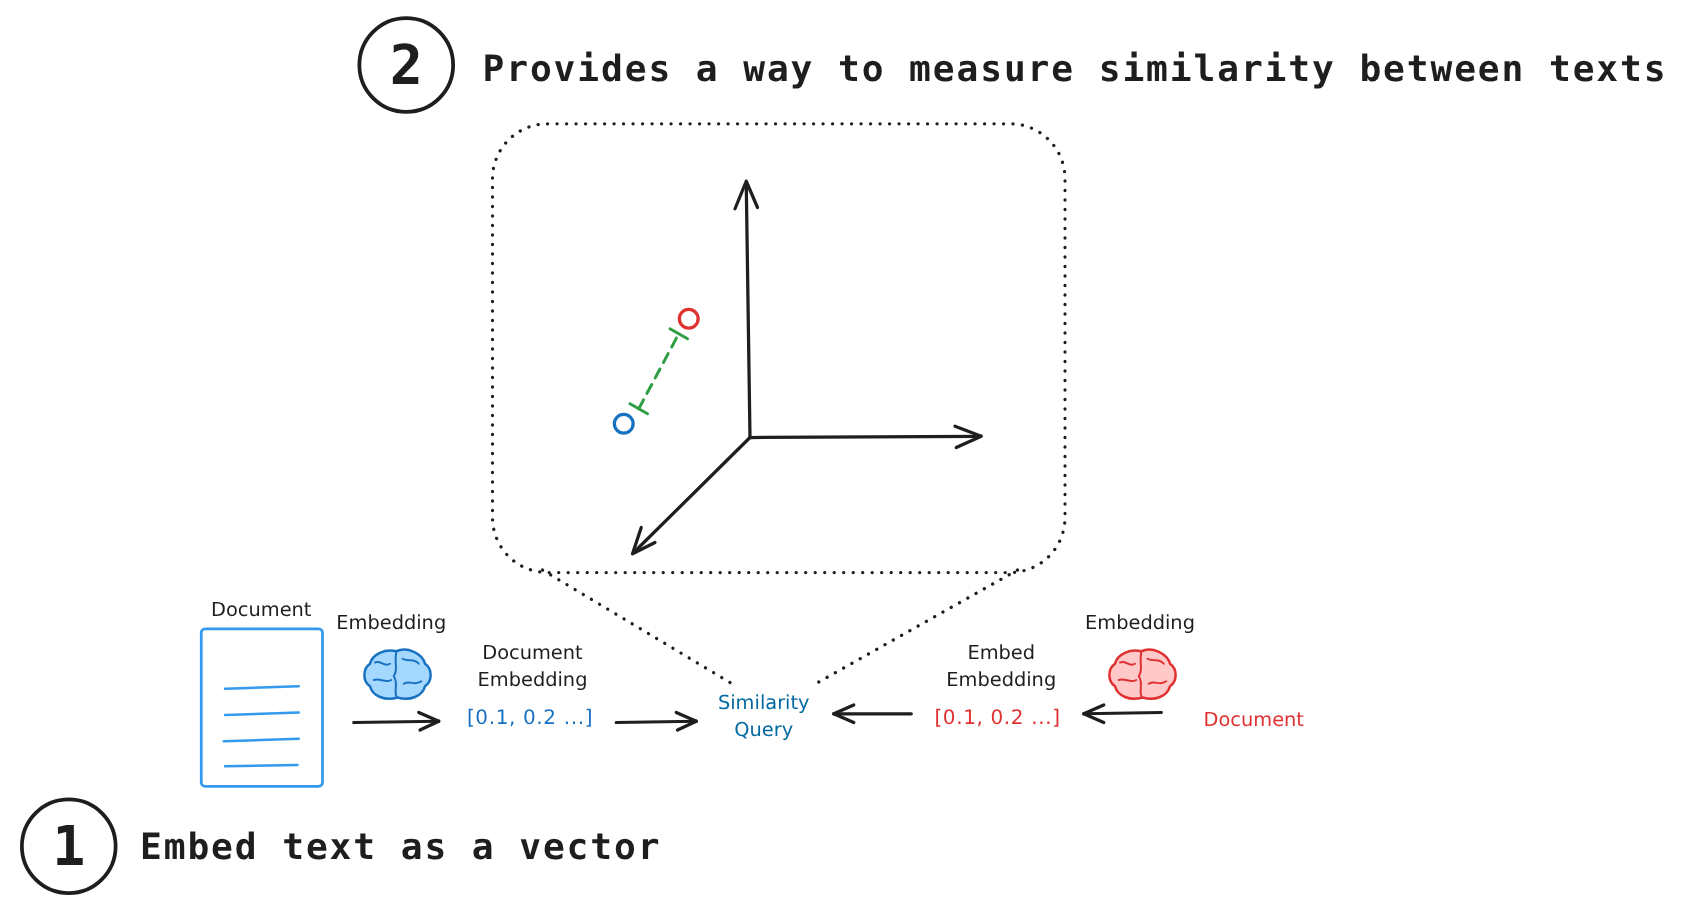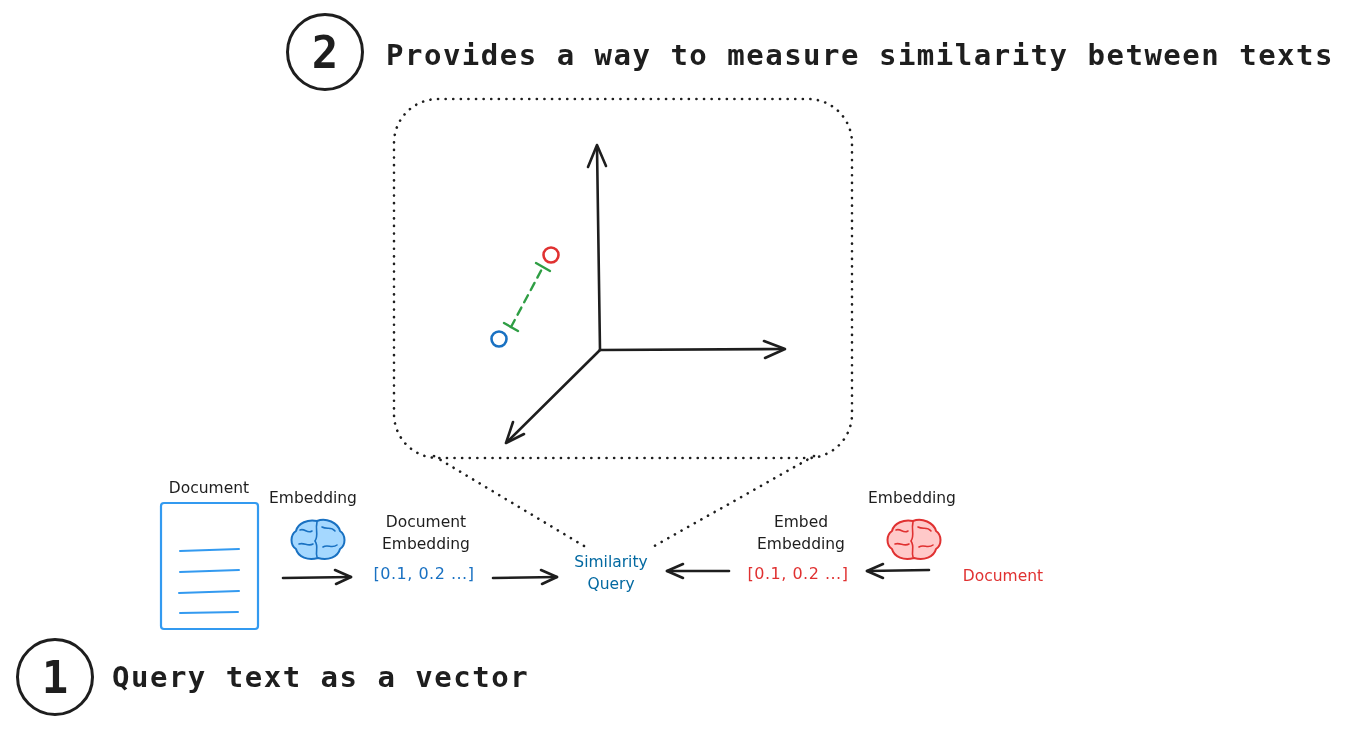--- a/index.html
+++ b/index.html
@@ -98,21 +98,21 @@
 </svg>
 
 <div class="badge" style="left:286px; top:13px;">
   <span>2</span>
 </div>
 <div class="step-label" style="left:386px; top:38px;">Provides a way to measure similarity between texts</div>
 
 <div class="badge" style="left:16px; top:638px;">
   <span>1</span>
 </div>
-<div class="step-label" style="left:112px; top:660px;">Query text as a vector</div>
+<div class="step-label" style="left:112px; top:660px;">Embed text as a vector</div>
 
 <div class="hand" style="left:209px; top:477px;">Document</div>
 
 <div class="hand" style="left:313px; top:487px;">Embedding</div>
 
 <div class="hand" style="left:426px; top:511px;">
   <span>Document</span>
   <span>Embedding</span>
 </div>
 

